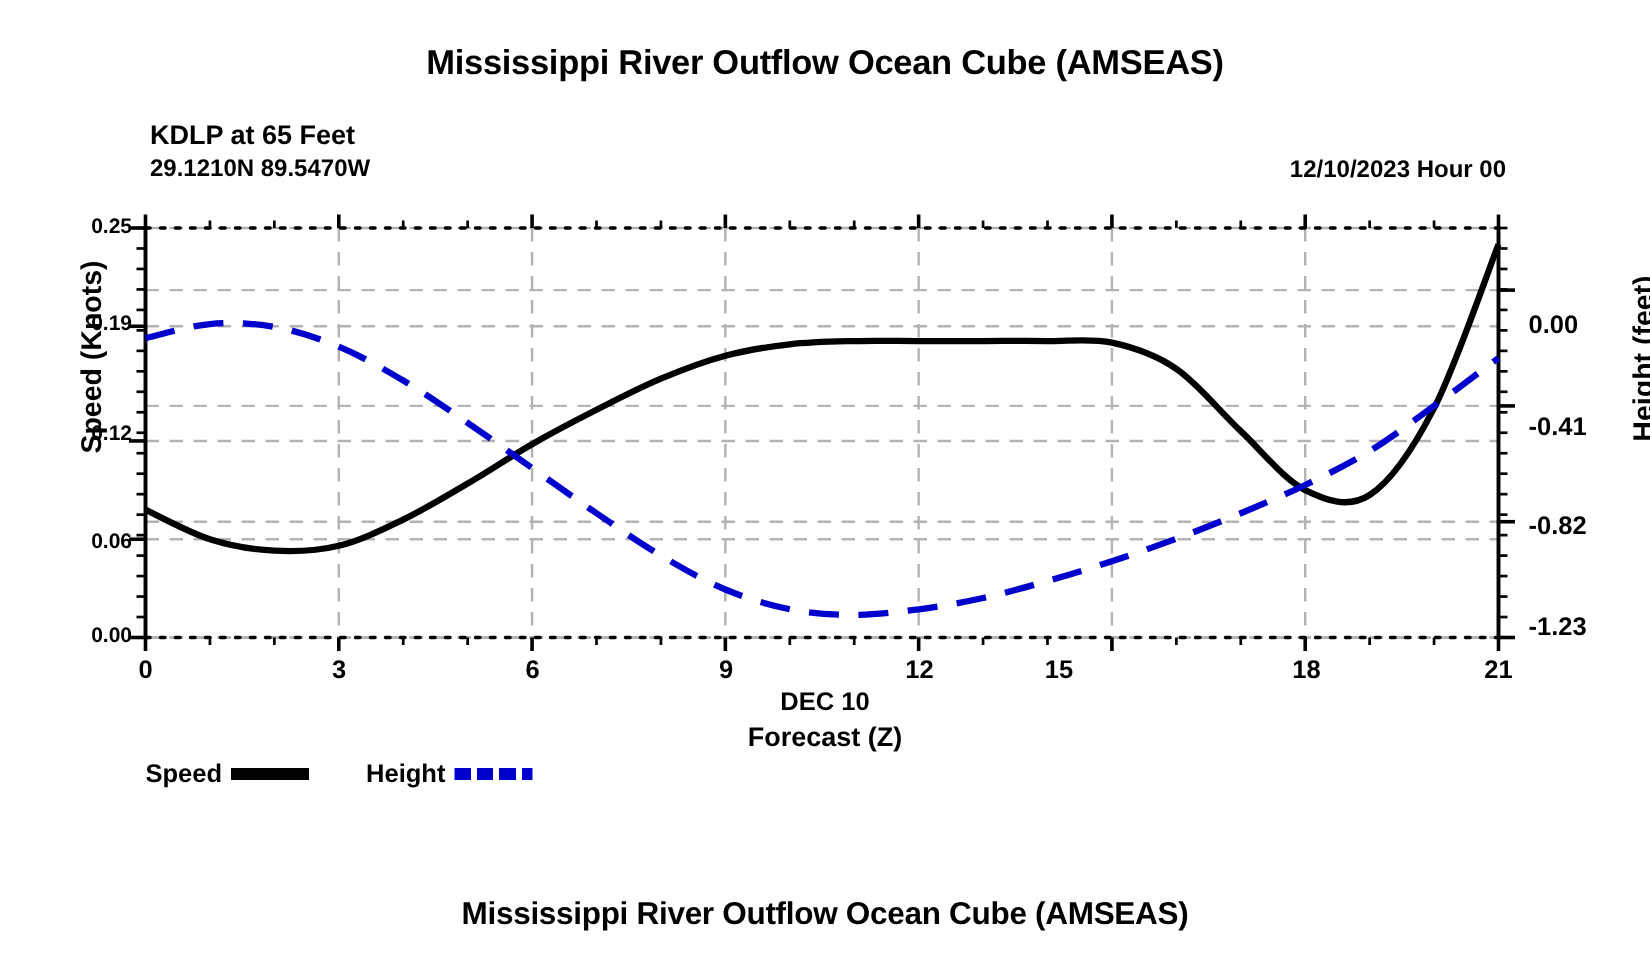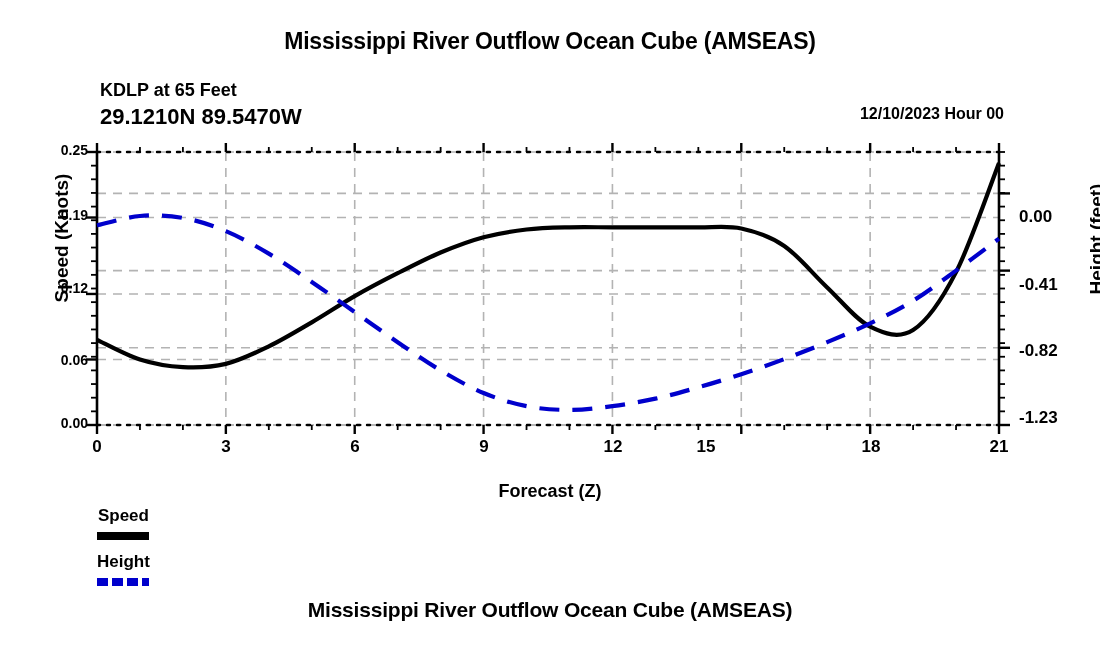--- a/index.html
+++ b/index.html
@@ -42,21 +42,21 @@
   }
   .hdr-station {
     position: absolute;
     left: 100px; top: 80px;
     font-size: 18px;
     font-weight: bold;
   }
   .hdr-coords {
     position: absolute;
     left: 100px; top: 104px;
-    font-size: 22px;
+    font-size: 16px;
     font-weight: bold;
   }
   .hdr-subtitle {
     position: absolute;
     left: 0; top: 99px;
     width: 1100px;
     text-align: center;
     font-size: 22px;
     font-weight: bold;
   }
@@ -126,21 +126,20 @@
     text-align: center;
     font-size: 18px;
     font-weight: bold;
   }
   .legend {
     position: absolute;
     left: 97px; top: 506px;
     display: flex;
     align-items: center;
     gap: 6px;
-    flex-direction: column;
   }
   .legend-text {
     font-size: 17px;
     font-weight: bold;
   }
   .legend-gap { width: 26px; }
   .swatch-solid {
     width: 52px; height: 8px;
     background: #000000;
   }
@@ -180,20 +179,21 @@
 
   <div class="xtick" style="left:97px">0</div>
   <div class="xtick" style="left:226px">3</div>
   <div class="xtick" style="left:355px">6</div>
   <div class="xtick" style="left:484px">9</div>
   <div class="xtick" style="left:613px">12</div>
   <div class="xtick" style="left:706px">15</div>
   <div class="xtick" style="left:871px">18</div>
   <div class="xtick" style="left:999px">21</div>
 
+  <div class="xlab-1">DEC 10</div>
   <div class="xlab-2">Forecast (Z)</div>
 
   <div class="legend">
     <span class="legend-text">Speed</span>
     <span class="swatch-solid"></span>
     <span class="legend-gap"></span>
     <span class="legend-text">Height</span>
     <span class="swatch-dash"></span>
   </div>
 

